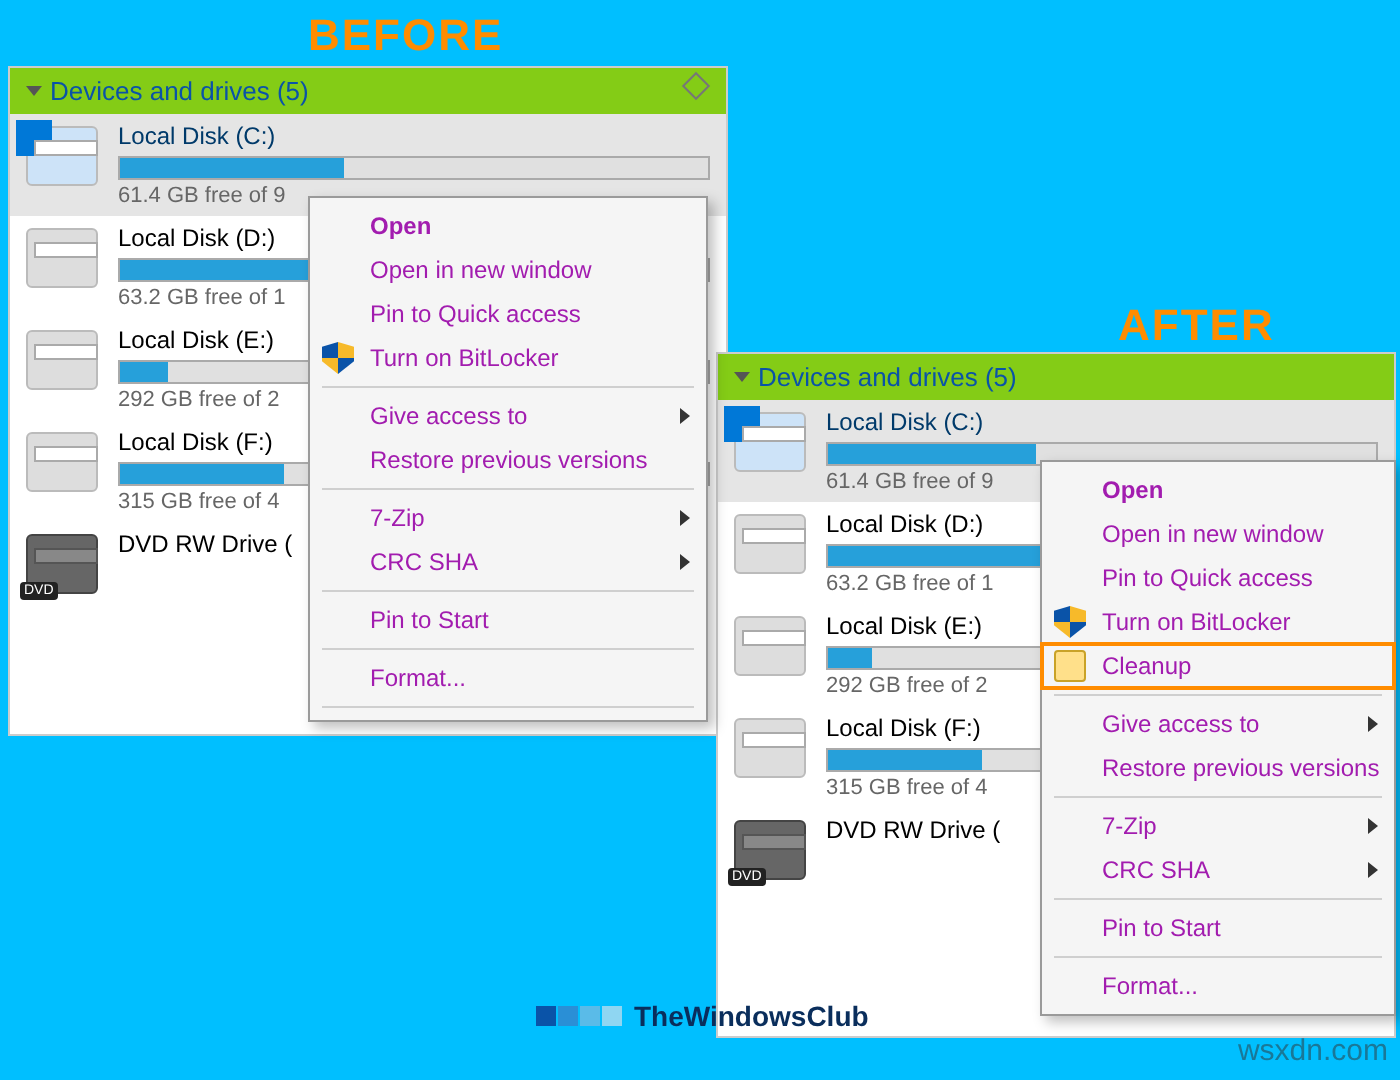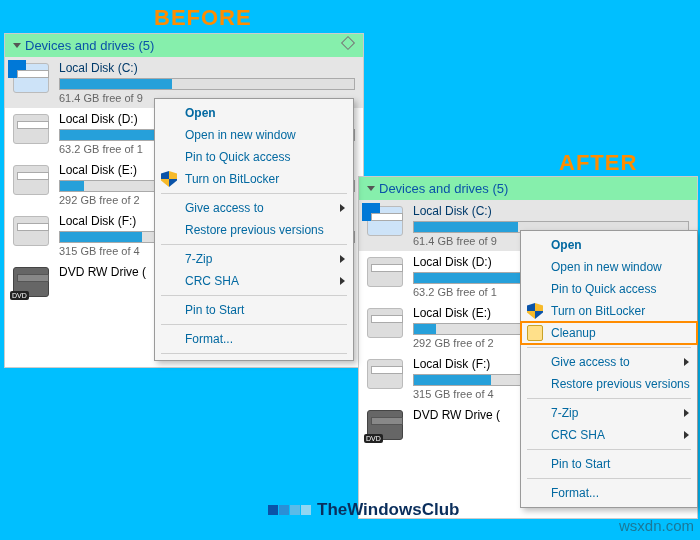--- a/index.html
+++ b/index.html
@@ -25,21 +25,21 @@
 
 .panel {
   position: absolute;
   background: #fff;
   border: 1px solid #ccc;
 }
 .panel-before { left: 4px; top: 33px; width: 360px; height: 335px; }
 .panel-after  { left: 358px; top: 176px; width: 340px; height: 343px; }
 
 .devs-header {
-  background: #86efac;
+  background: #84cc16;
   color: #0a53a8;
   padding: 4px 8px;
   font-size: 13px;
   display: flex;
   align-items: center;
   gap: 4px;
 }
 .chevr {
   display: inline-block;
   width: 0; height: 0;
@@ -101,21 +101,21 @@
   border: 1px solid #9a9a9a;
   box-shadow: 3px 3px 6px rgba(0,0,0,0.25);
   padding: 3px 0;
   font-size: 12px;
 }
 .menu-before { left: 154px; top: 98px; width: 200px; }
 .menu-after  { left: 520px; top: 230px; width: 178px; }
 .cm-item {
   display:flex; align-items:flex-start; gap:6px;
   padding: 4px 26px 4px 30px;
-  color:#0369a1;
+  color:#a21caf;
   position:relative;
   white-space:nowrap;
   cursor:default;
 }
 .cm-item.bold { font-weight:700; }
 .cm-sep { height:1px; background:#cfcfcf; margin:3px 6px; }
 .cm-item .sub-chevron{
   position:absolute; right:8px; top:50%; transform:translateY(-50%);
   width:0;height:0;border-top:4px solid transparent;border-bottom:4px solid transparent;border-left:5px solid #333;
 }
@@ -139,21 +139,21 @@
   width:10px; height:10px; border:1px solid #777; transform:rotate(45deg);
 }
 
 .watermark{
   position:absolute; right:6px; bottom:6px;
   color:#333; font-size:15px; opacity:.5;
 }
 .twc-logo{
   position:absolute; left:268px; top:500px;
   display:flex; align-items:center; gap:6px;
-  color:#0a2e5c; font-weight:600; font-size:17px;
+  color:#0a2e5c; font-weight:600; font-size:14px;
 }
 .twc-sq{ display:flex; gap:1px;}
 .twc-sq span{width:10px;height:10px;background:#0a53a8;}
 .twc-sq span:nth-child(2){background:#2a8fd6;}
 .twc-sq span:nth-child(3){background:#5abbe8;}
 .twc-sq span:nth-child(4){background:#8fd6f2;}
 </style>
 </head>
 <body>
 

